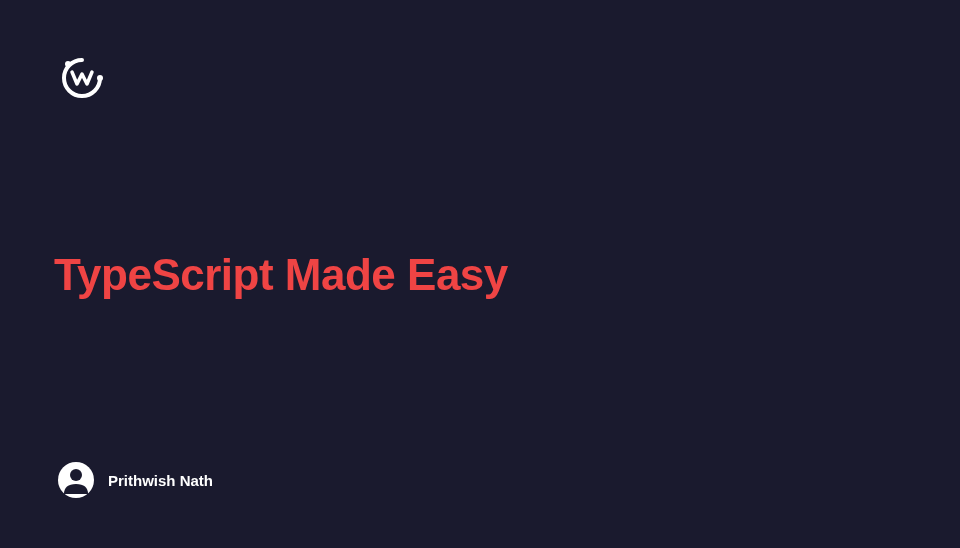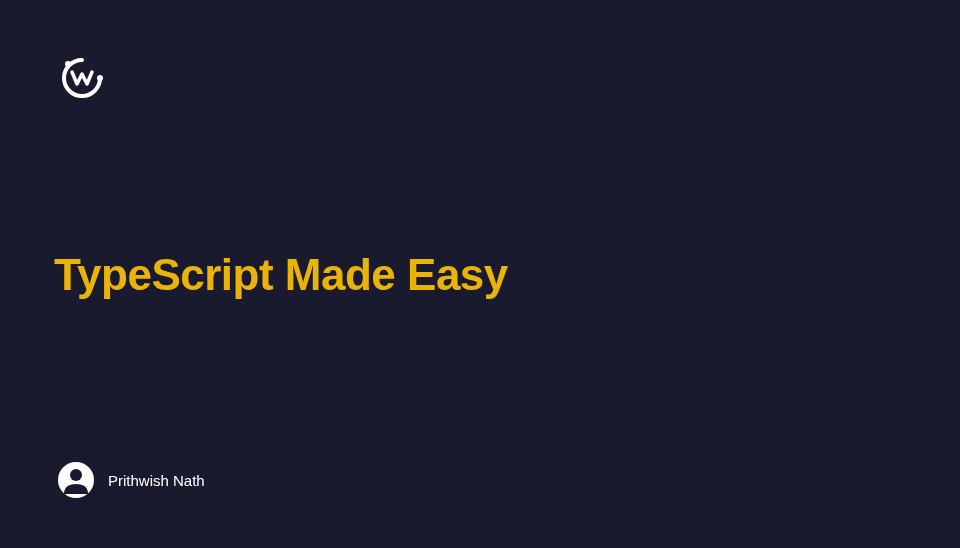--- a/index.html
+++ b/index.html
@@ -22,41 +22,41 @@
       left: 58px;
       width: 48px;
       height: 48px;
     }
     .title {
       position: absolute;
       top: 250px;
       left: 54px;
       font-size: 44px;
       font-weight: 600;
-      color: #eab308;
+      color: #ef4444;
       letter-spacing: -0.5px;
     }
     .author-section {
       position: absolute;
       bottom: 50px;
       left: 58px;
       display: flex;
       align-items: center;
       gap: 14px;
     }
     .avatar {
       width: 36px;
       height: 36px;
       display: flex;
       align-items: center;
       justify-content: center;
     }
     .author-name {
       font-size: 15px;
-      font-weight: 400;
+      font-weight: 700;
       color: #ffffff;
     }
   </style>
 </head>
 <body>
 
 <div class="logo">
   <svg width="48" height="48" viewBox="0 0 48 48" fill="none">
     <path d="M 42 24 A 18 18 0 1 1 24 6" stroke="#ffffff" stroke-width="4" stroke-linecap="round" fill="none"></path>
     <path d="M 14 18 L 19 30 L 24 20 L 29 30 L 34 18" stroke="#ffffff" stroke-width="3.5" stroke-linecap="round" stroke-linejoin="round" fill="none"></path>

